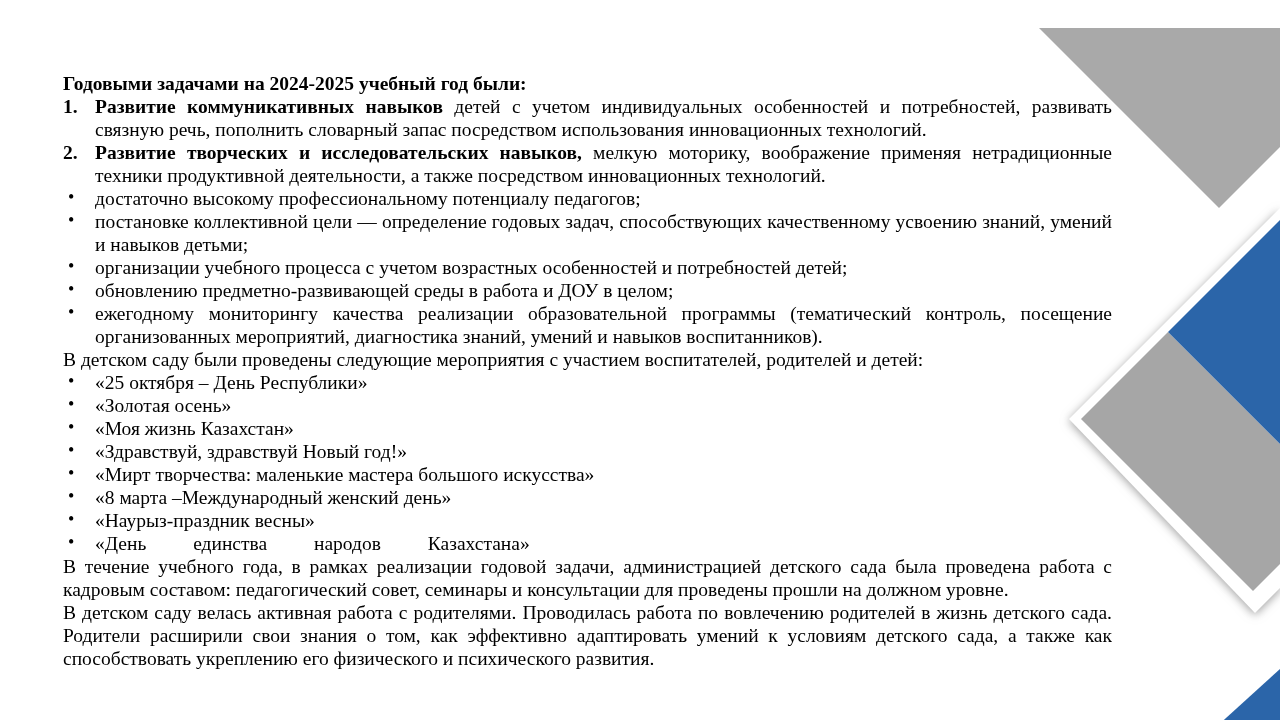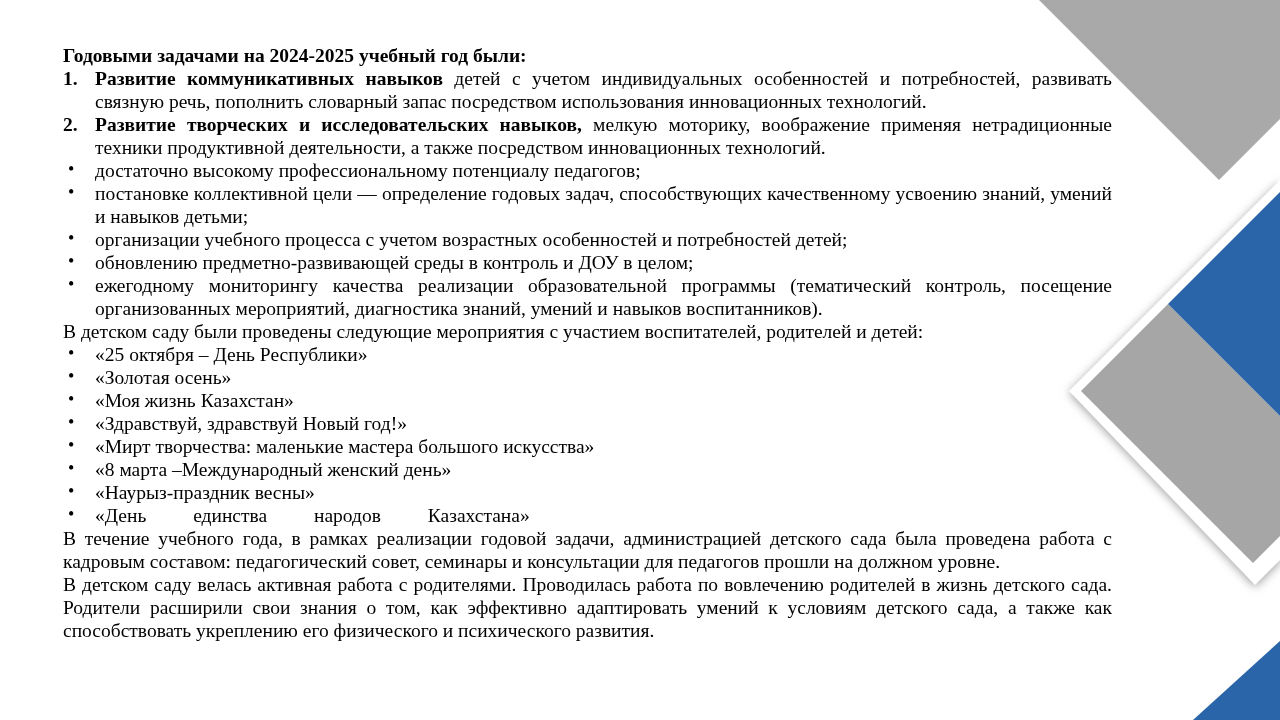--- a/index.html
+++ b/index.html
@@ -1,21 +1,21 @@
 <!DOCTYPE html>
 <html><head>
 <meta charset="utf-8">
 <style>
   html,body{margin:0;padding:0;}
   body{
     width:1280px;height:720px;overflow:hidden;position:relative;
     background:#ffffff;
     font-family:"Liberation Serif","DejaVu Serif",serif;
   }
-  #slide{position:absolute;inset:0;background:#ffffff;}
+  #slide{position:absolute;inset:0;background:#ffffff;margin-top:28px;}
   
   .decor{position:absolute;inset:0;pointer-events:none;}
   #gray-tri-top{clip-path:polygon(1039px 0px,1280px 0px,1280px 119px,1219px 180px);}
   #diamond-shadow-wrap{position:absolute;inset:0;filter:drop-shadow(0px 2px 5px rgba(80,80,80,0.55));pointer-events:none;}
   #white-diamond{clip-path:polygon(1069px 391px,1310px 150px,1500px 340px,1255px 585px);}
   #diamond-gray{clip-path:polygon(1081px 391px,1168px 304px,1280px 416px,1280px 536px,1253px 563px);}
   #diamond-blue{clip-path:polygon(1168px 304px,1280px 192px,1280px 416px);}
   #blue-tri-bottom{clip-path:polygon(1193px 720px,1280px 641px,1280px 720px);}
   
   #content{
@@ -45,27 +45,27 @@
 
   <div class="decor" id="blue-tri-bottom" style="background: rgb(43, 101, 169);"></div>
 
   <div id="content" style="color: rgb(0, 0, 0);">
       <div class="block heading">Годовыми задачами на 2024-2025 учебный год были:</div>
       <div class="block li"><span class="marker">1.</span><span class="lead">Развитие коммуникативных навыков</span><span> детей с учетом индивидуальных особенностей и потребностей, развивать связную речь, пополнить словарный запас посредством использования инновационных технологий.</span></div>
       <div class="block li"><span class="marker">2.</span><span class="lead">Развитие творческих и исследовательских навыков,</span><span> мелкую моторику, воображение применяя нетрадиционные техники продуктивной деятельности, а также посредством инновационных технологий.</span></div>
       <div class="block li"><span class="bullet-marker">•</span><span>достаточно высокому профессиональному потенциалу педагогов;</span></div>
       <div class="block li"><span class="bullet-marker">•</span><span>постановке коллективной цели — определение годовых задач, способствующих качественному усвоению знаний, умений и навыков детьми;</span></div>
       <div class="block li"><span class="bullet-marker">•</span><span>организации учебного процесса с учетом возрастных особенностей и потребностей детей;</span></div>
-      <div class="block li"><span class="bullet-marker">•</span><span>обновлению предметно-развивающей среды в контроль и ДОУ в целом;</span></div>
+      <div class="block li"><span class="bullet-marker">•</span><span>обновлению предметно-развивающей среды в работа и ДОУ в целом;</span></div>
       <div class="block li"><span class="bullet-marker">•</span><span>ежегодному мониторингу качества реализации образовательной программы (тематический контроль, посещение организованных мероприятий, диагностика знаний, умений и навыков воспитанников).</span></div>
       <div class="block">В детском саду были проведены следующие мероприятия с участием воспитателей, родителей и детей:</div>
       <div class="block li"><span class="bullet-marker">•</span><span>«25 октября – День Республики»</span></div>
       <div class="block li"><span class="bullet-marker">•</span><span>«Золотая осень»</span></div>
       <div class="block li"><span class="bullet-marker">•</span><span>«Моя жизнь Казахстан»</span></div>
       <div class="block li"><span class="bullet-marker">•</span><span>«Здравствуй, здравствуй Новый год!»</span></div>
       <div class="block li"><span class="bullet-marker">•</span><span>«Мирт творчества: маленькие мастера большого искусства»</span></div>
       <div class="block li"><span class="bullet-marker">•</span><span>«8 марта –Международный женский день»</span></div>
       <div class="block li"><span class="bullet-marker">•</span><span>«Наурыз-праздник весны»</span></div>
       <div class="block li wide"><span class="bullet-marker">•</span><span>«День единства народов Казахстана»</span></div>
-      <div class="block">В течение учебного года, в рамках реализации годовой задачи, администрацией детского сада была проведена работа с кадровым составом: педагогический совет, семинары и консультации для педагогов прошли на должном уровне.</div>
+      <div class="block">В течение учебного года, в рамках реализации годовой задачи, администрацией детского сада была проведена работа с кадровым составом: педагогический совет, семинары и консультации для проведены прошли на должном уровне.</div>
       <div class="block">В детском саду велась активная работа с родителями. Проводилась работа по вовлечению родителей в жизнь детского сада. Родители расширили свои знания о том, как эффективно адаптировать умений к условиям детского сада, а также как способствовать укреплению его физического и психического развития.</div>
     </div>
 </div>
 
 </body></html>

